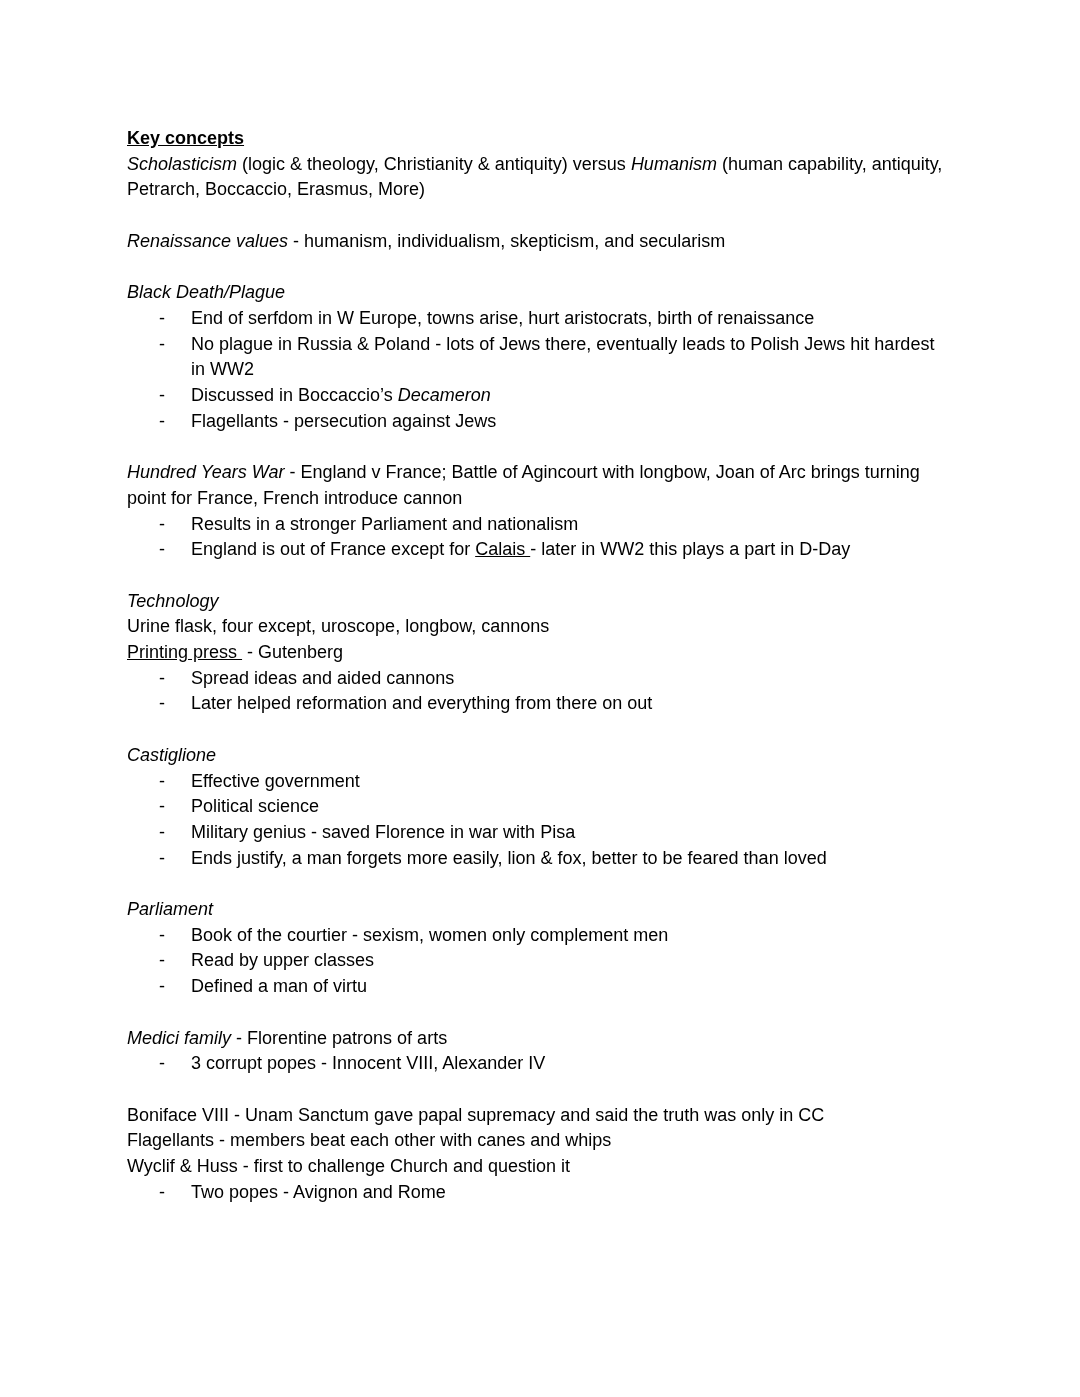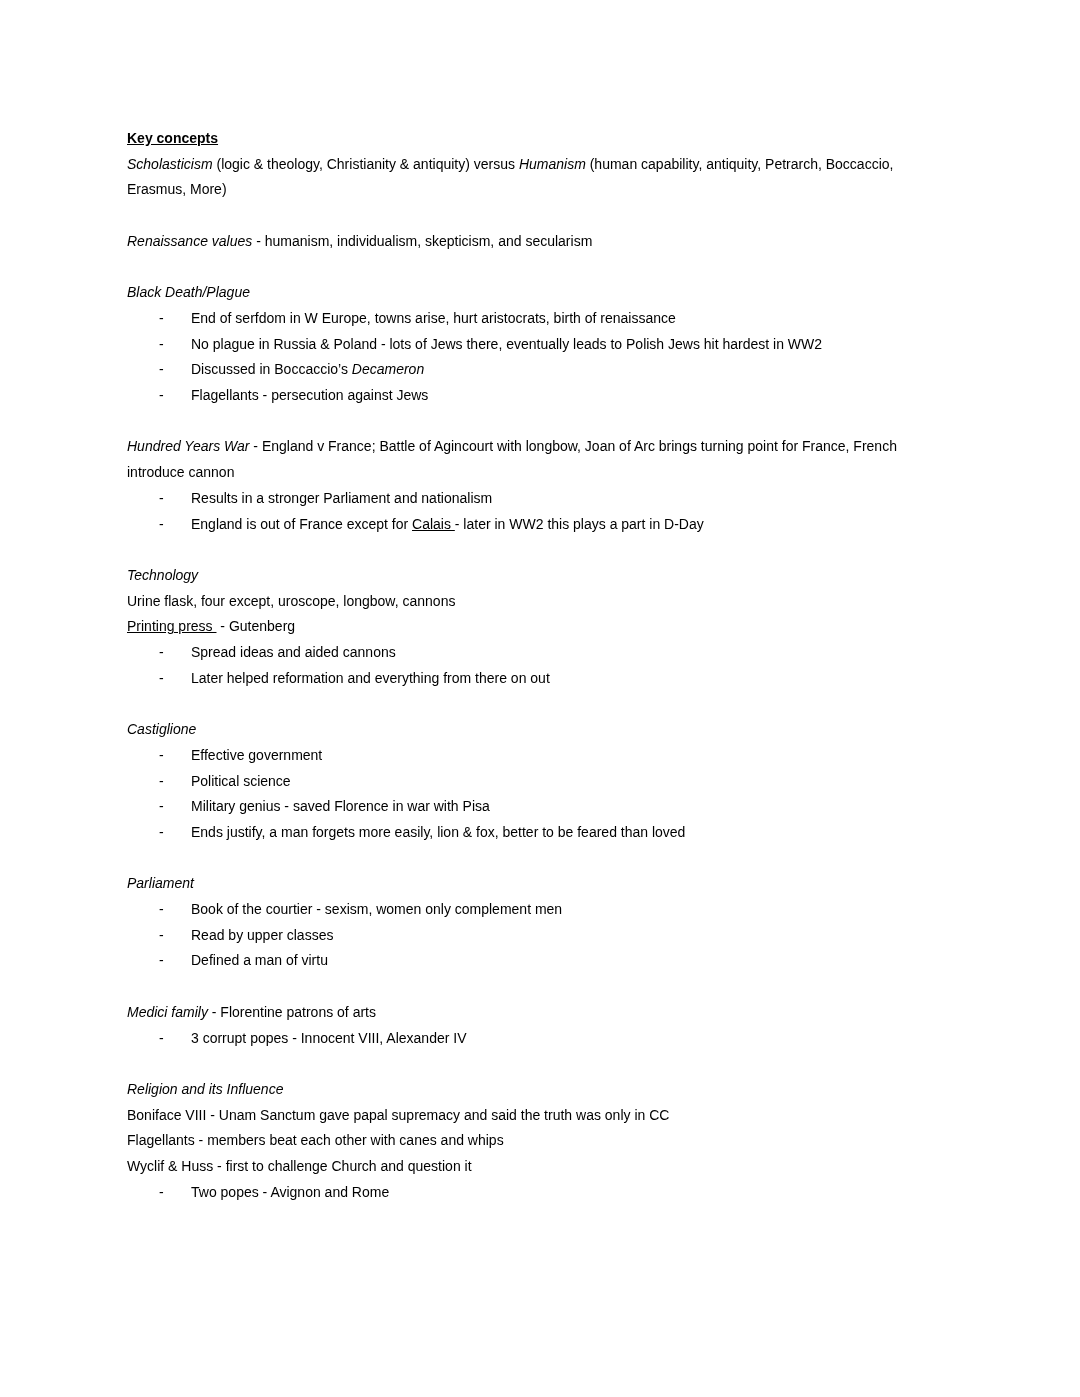--- a/index.html
+++ b/index.html
@@ -13,21 +13,21 @@
     overflow: hidden;
     font-family: "Liberation Sans", "DejaVu Sans", sans-serif;
     color: #000000;
   }
   .page {
     box-sizing: content-box;
     padding: 126px 127px 0 127px;
     width: 826px;
   }
   .line {
-    font-size: 14px;
+    font-size: 18px;
     line-height: 25.7px;
     white-space: pre-wrap;
     word-wrap: break-word;
   }
   .empty {
     height: 25.7px;
   }
   .bullet {
     display: flex;
   }
@@ -75,18 +75,17 @@
     <div class="line bullet"><span class="marker">-</span><span class="content"><span>Ends justify, a man forgets more easily, lion &amp; fox, better to be feared than loved</span></span></div>
     <div class="line empty"></div>
     <div class="line para"><span class="i">Parliament</span></div>
     <div class="line bullet"><span class="marker">-</span><span class="content"><span>Book of the courtier - sexism, women only complement men</span></span></div>
     <div class="line bullet"><span class="marker">-</span><span class="content"><span>Read by upper classes</span></span></div>
     <div class="line bullet"><span class="marker">-</span><span class="content"><span>Defined a man of virtu</span></span></div>
     <div class="line empty"></div>
     <div class="line para"><span class="i">Medici family</span><span> - Florentine patrons of arts</span></div>
     <div class="line bullet"><span class="marker">-</span><span class="content"><span>3 corrupt popes - Innocent VIII, Alexander IV</span></span></div>
     <div class="line empty"></div>
-    <div class="line para"><span class="i">Religion and its Influence</span></div>
     <div class="line para"><span>Boniface VIII - Unam Sanctum gave papal supremacy and said the truth was only in CC</span></div>
     <div class="line para"><span>Flagellants - members beat each other with canes and whips</span></div>
     <div class="line para"><span>Wyclif &amp; Huss - first to challenge Church and question it</span></div>
     <div class="line bullet"><span class="marker">-</span><span class="content"><span>Two popes - Avignon and Rome</span></span></div>
   </div>
 
 </body></html>

